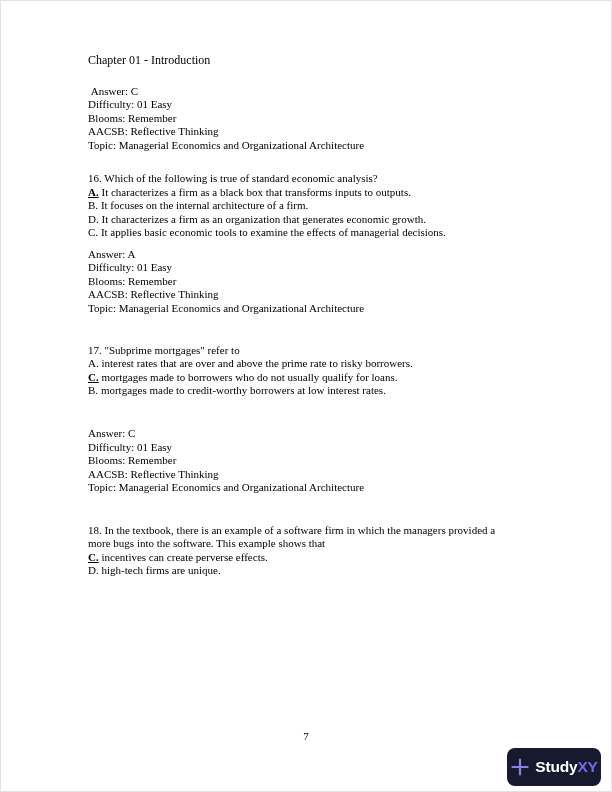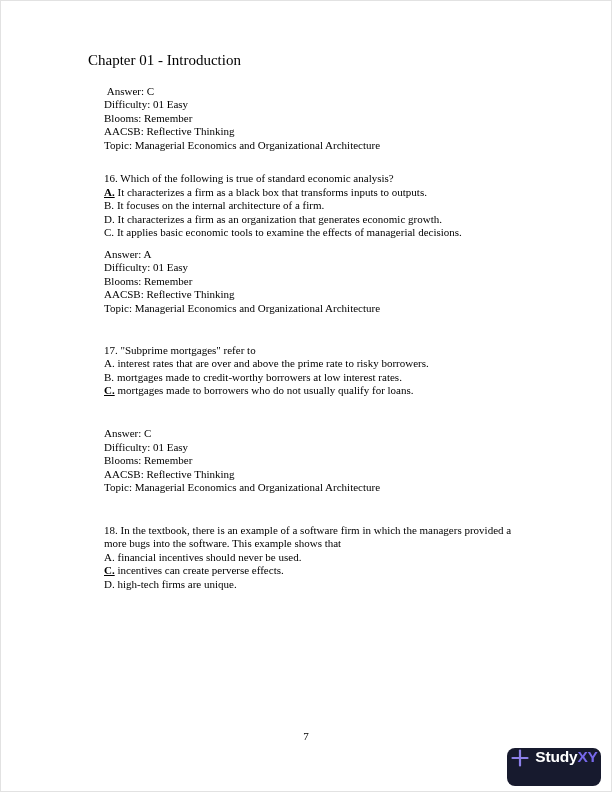--- a/index.html
+++ b/index.html
@@ -11,31 +11,31 @@
     background: #ffffff;
     box-shadow: 0 0 0 1px #e2e2e2 inset;
     font-family: "Liberation Serif", serif;
     color: #000000;
     overflow: hidden;
   }
   .header {
     position: absolute;
     left: 88px;
     top: 54px;
-    font-size: 15px;
+    font-size: 12px;
     line-height: 12px;
   }
   .block {
     position: absolute;
     left: 88px;
     right: 60px;
     font-size: 11px;
     line-height: 13.6px;
   }
-  .line { white-space: pre-wrap; margin-left: 16px; }
+  .line { white-space: pre-wrap; }
   .opt-label { margin-right: 2.8px; }
   .opt-label.correct {
     font-weight: bold;
     text-decoration: underline;
   }
   .page-number {
     position: absolute;
     top: 730px;
     left: 0;
     width: 100%;
@@ -44,21 +44,21 @@
   }
   .logo {
     position: absolute;
     left: 507px;
     top: 748px;
     width: 94px;
     height: 38px;
     background: var(--logo-bg, #171a2e);
     border-radius: 8px;
     display: flex;
-    align-items: flex-start;
+    align-items: center;
     justify-content: center;
     gap: 5px;
     font-family: "Liberation Sans", sans-serif;
   }
   .logo .brand { font-weight: bold; font-size: 15.5px; letter-spacing: -0.2px; }
   .logo .study { color: var(--logo-study, #ffffff); }
   .logo .xy { color: var(--logo-xy, #7668ea); }
 </style>
 </head>
 <body>
@@ -89,36 +89,35 @@
     <div class="line">Answer: A</div>
     <div class="line">Difficulty: 01 Easy</div>
     <div class="line">Blooms: Remember</div>
     <div class="line">AACSB: Reflective Thinking</div>
     <div class="line">Topic: Managerial Economics and Organizational Architecture</div>
   </section>
 
   <section class="block" style="top:343.5px">
     <div class="line">17. "Subprime mortgages" refer to</div>
     <div class="line"><span class="opt-label">A.</span><span>interest rates that are over and above the prime rate to risky borrowers.</span></div>
+    <div class="line"><span class="opt-label correct">C.</span><span>mortgages made to borrowers who do not usually qualify for loans.</span></div>
     <div class="line"><span class="opt-label">B.</span><span>mortgages made to credit-worthy borrowers at low interest rates.</span></div>
-    <div class="line"><span class="opt-label correct">C.</span><span>mortgages made to borrowers who do not usually qualify for loans.</span></div>
   </section>
 
   <section class="block" style="top:427px">
     <div class="line">Answer: C</div>
     <div class="line">Difficulty: 01 Easy</div>
     <div class="line">Blooms: Remember</div>
     <div class="line">AACSB: Reflective Thinking</div>
     <div class="line">Topic: Managerial Economics and Organizational Architecture</div>
   </section>
 
   <section class="block" style="top:523.5px">
     <div class="line">18. In the textbook, there is an example of a software firm in which the managers provided a</div>
     <div class="line">more bugs into the software. This example shows that</div>
-    <div class="line"><span class="opt-label">A.</span><span>financial incentives should never be used.</span></div>
     <div class="line"><span class="opt-label correct">C.</span><span>incentives can create perverse effects.</span></div>
     <div class="line"><span class="opt-label">D.</span><span>high-tech firms are unique.</span></div>
   </section>
 
   <div class="page-number">7</div>
 
   <div class="logo">
     <svg width="20" height="20" viewBox="0 0 20 20">
       <line x1="10" y1="2.5" x2="10" y2="17.5" stroke="var(--logo-plus, #8d80ea)" stroke-width="2.2" stroke-linecap="round"></line>
       <line x1="2.5" y1="10" x2="17.5" y2="10" stroke="var(--logo-plus, #8d80ea)" stroke-width="2.2" stroke-linecap="round"></line>

